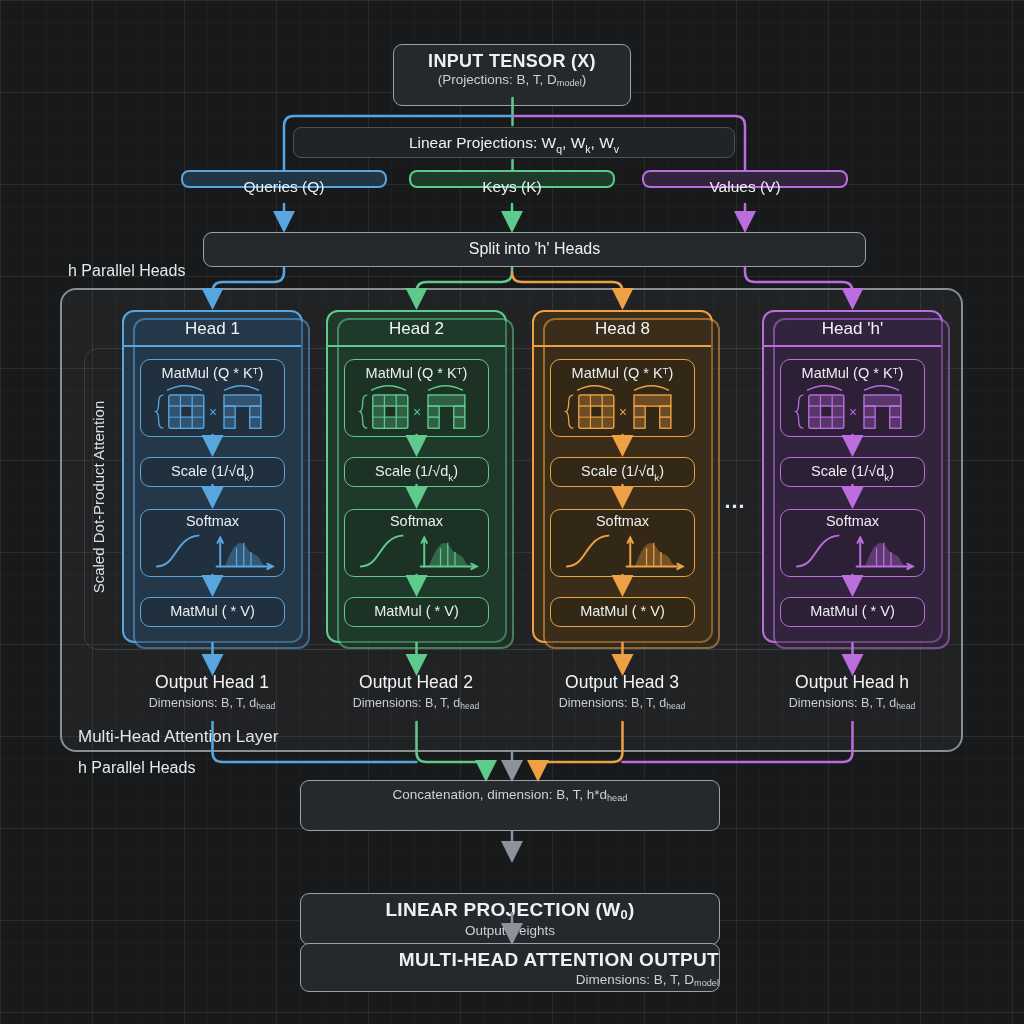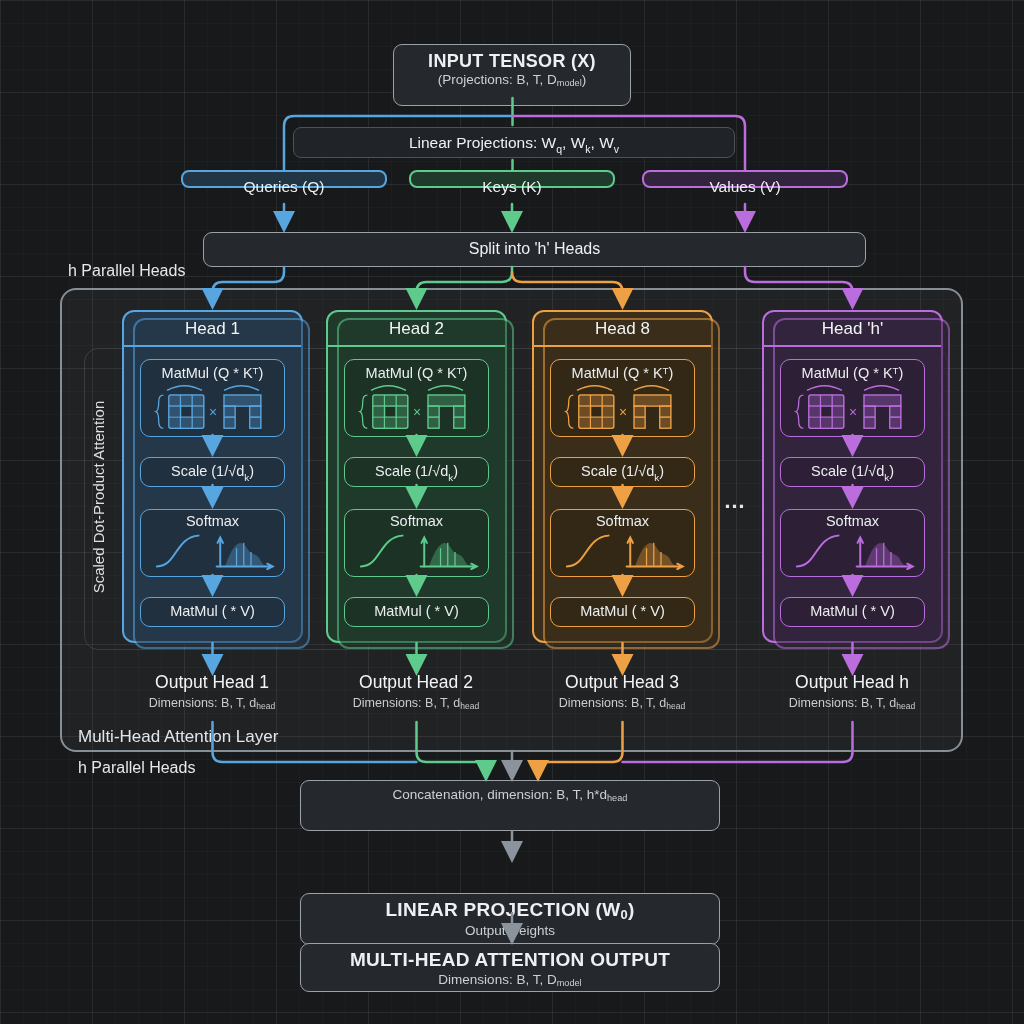--- a/index.html
+++ b/index.html
@@ -60,21 +60,21 @@
   .outblk .t1{font-size:17.5px;color:#f2f4f6;}
   .outblk .t2{font-size:12.5px;color:#c9cdd1;margin-top:3px;}
 
   .mha-label{left:78px;top:727px;font-size:17px;color:#e2e6e9;z-index:3;}
   .hpar-bottom{left:78px;top:759px;}
 
   .bigbox{left:300px;top:780px;width:420px;height:51px;padding-top:5px;}
   .bigbox .t1{font-size:19px;}
   .bigbox .t2{font-size:13.5px;margin-top:1px;}
   #linear-out{top:861px;height:52px;margin-top:32px;}
-  #final-out{top:943px;height:49px;}
+  #final-out{top:943px;height:49px;text-align:right;}
 
   svg.lines{position:absolute;left:0;top:0;z-index:4;pointer-events:none;}
 </style>
 </head>
 <body>
 
 <div id="canvas">
 
   <div class="abs container"></div>
   <div class="abs sdpa-outline"></div>

